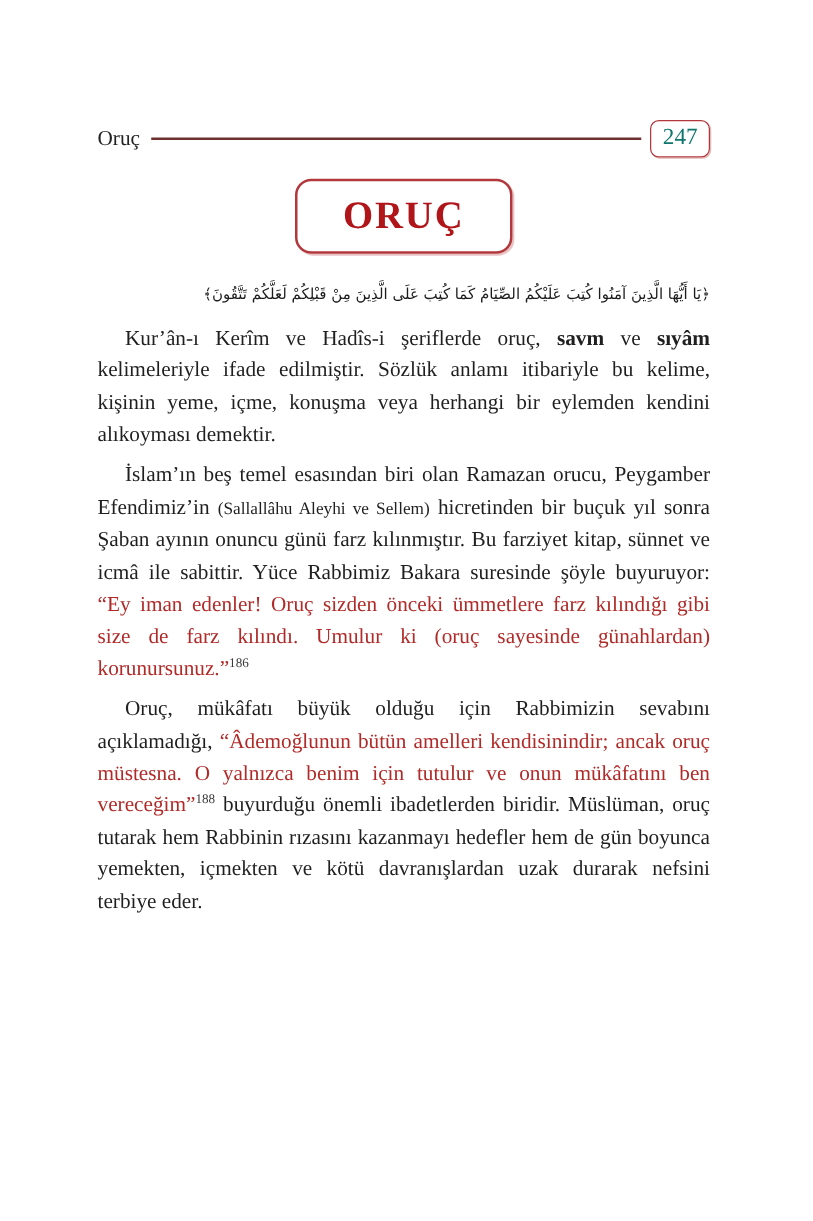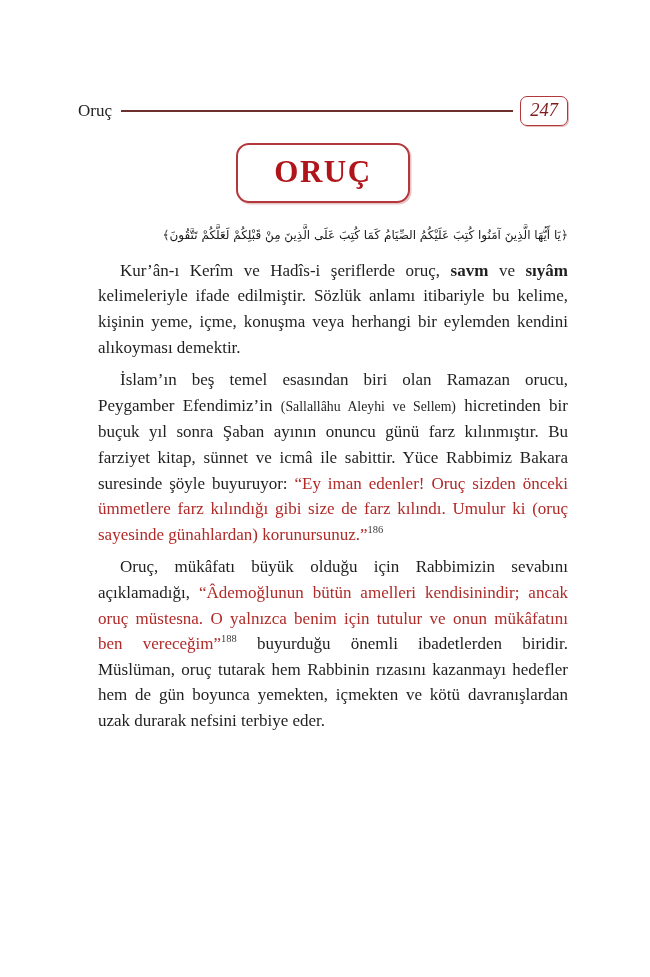--- a/index.html
+++ b/index.html
@@ -18,23 +18,22 @@
     width:646px;height:977px;
     padding:96px 78px 25px 78px;
     display:flex;flex-direction:column;
   }
   
   .runhead{display:flex;align-items:center;height:30px;}
   .runhead .rtitle{font-size:17px;color:#222;white-space:nowrap;}
   .runhead .rule{flex:1;height:2px;background:var(--rule);margin:0 7px 0 9px;}
   .pagenum-box{
     border:1.4px solid var(--box-border);border-radius:7px;
-    padding:1px 9px 2px 9px;font-size:18.5px;color:#7f1d1d;line-height:1.35;
+    padding:1px 9px 2px 9px;font-size:18.5px;color:#0f766e;line-height:1.35;
     box-shadow:1px 1px 0 rgba(178,56,61,.35);
-    font-style:italic;
   }
   
   .title-wrap{display:flex;justify-content:center;margin-top:17px;}
   .title-box{
     border:2.2px solid var(--box-border);border-radius:13px;
     padding:9px 36px 11px 36px;
     box-shadow:1.5px 1.5px 0 rgba(178,56,61,.3);
   }
   .title-box .ttl{
     font-size:31px;font-weight:bold;color:var(--title-red);letter-spacing:1.5px;
@@ -49,21 +48,21 @@
   .vtrans{
     margin:10px auto 0 auto;width:480px;text-align:center;
     font-style:italic;font-weight:600;color:var(--red);
     font-size:18px;line-height:1.42;
   }
   .vtrans .vsrc{font-size:13.5px;letter-spacing:.2px;}
   
   .bodytext{margin-top:11px;}
   .para{
     font-size:17px;line-height:25.6px;text-align:justify;
-    text-indent:22px;margin-top:7px;color:var(--ink);margin-left:20px;
+    text-indent:22px;margin-top:7px;color:var(--ink);
   }
   .para:first-child{margin-top:0;}
   .seg-bold{font-weight:bold;}
   .seg-red{color:var(--red);}
   .seg-small{font-size:13.8px;}
   sup.seg-sup{font-size:10.5px;color:#3a3a3a;line-height:0;}
 </style>
 </head>
 <body>
 

